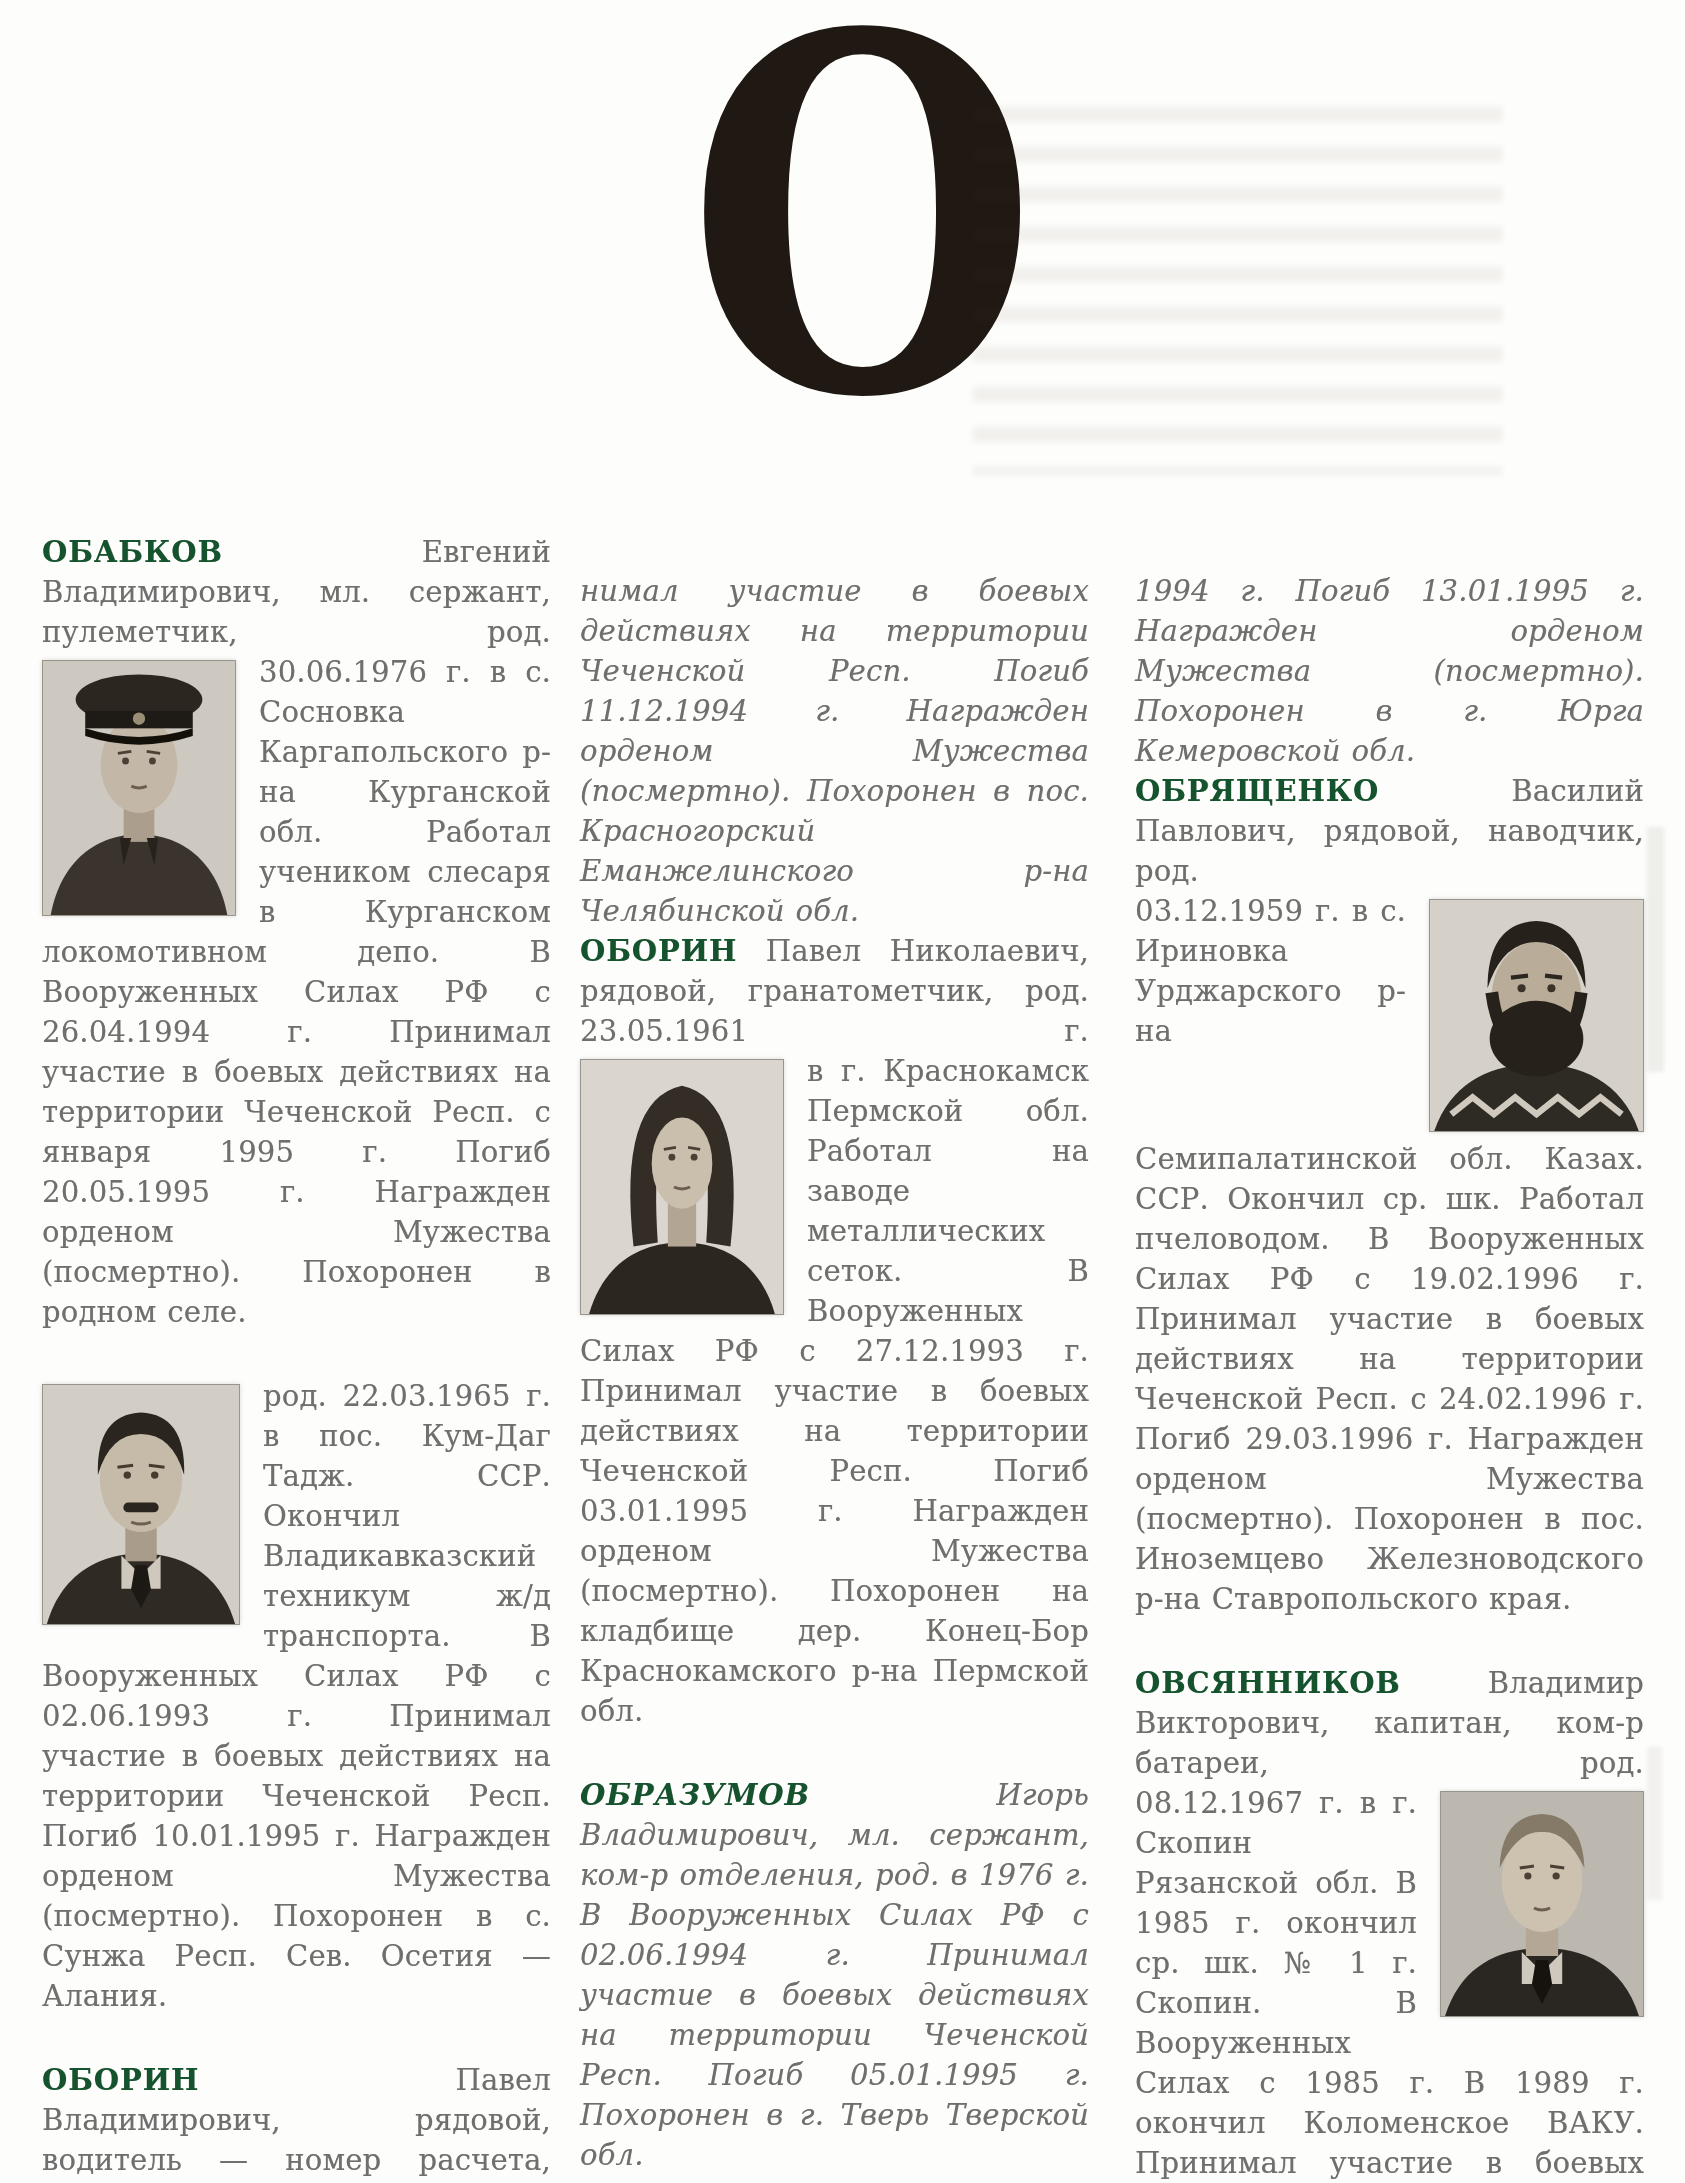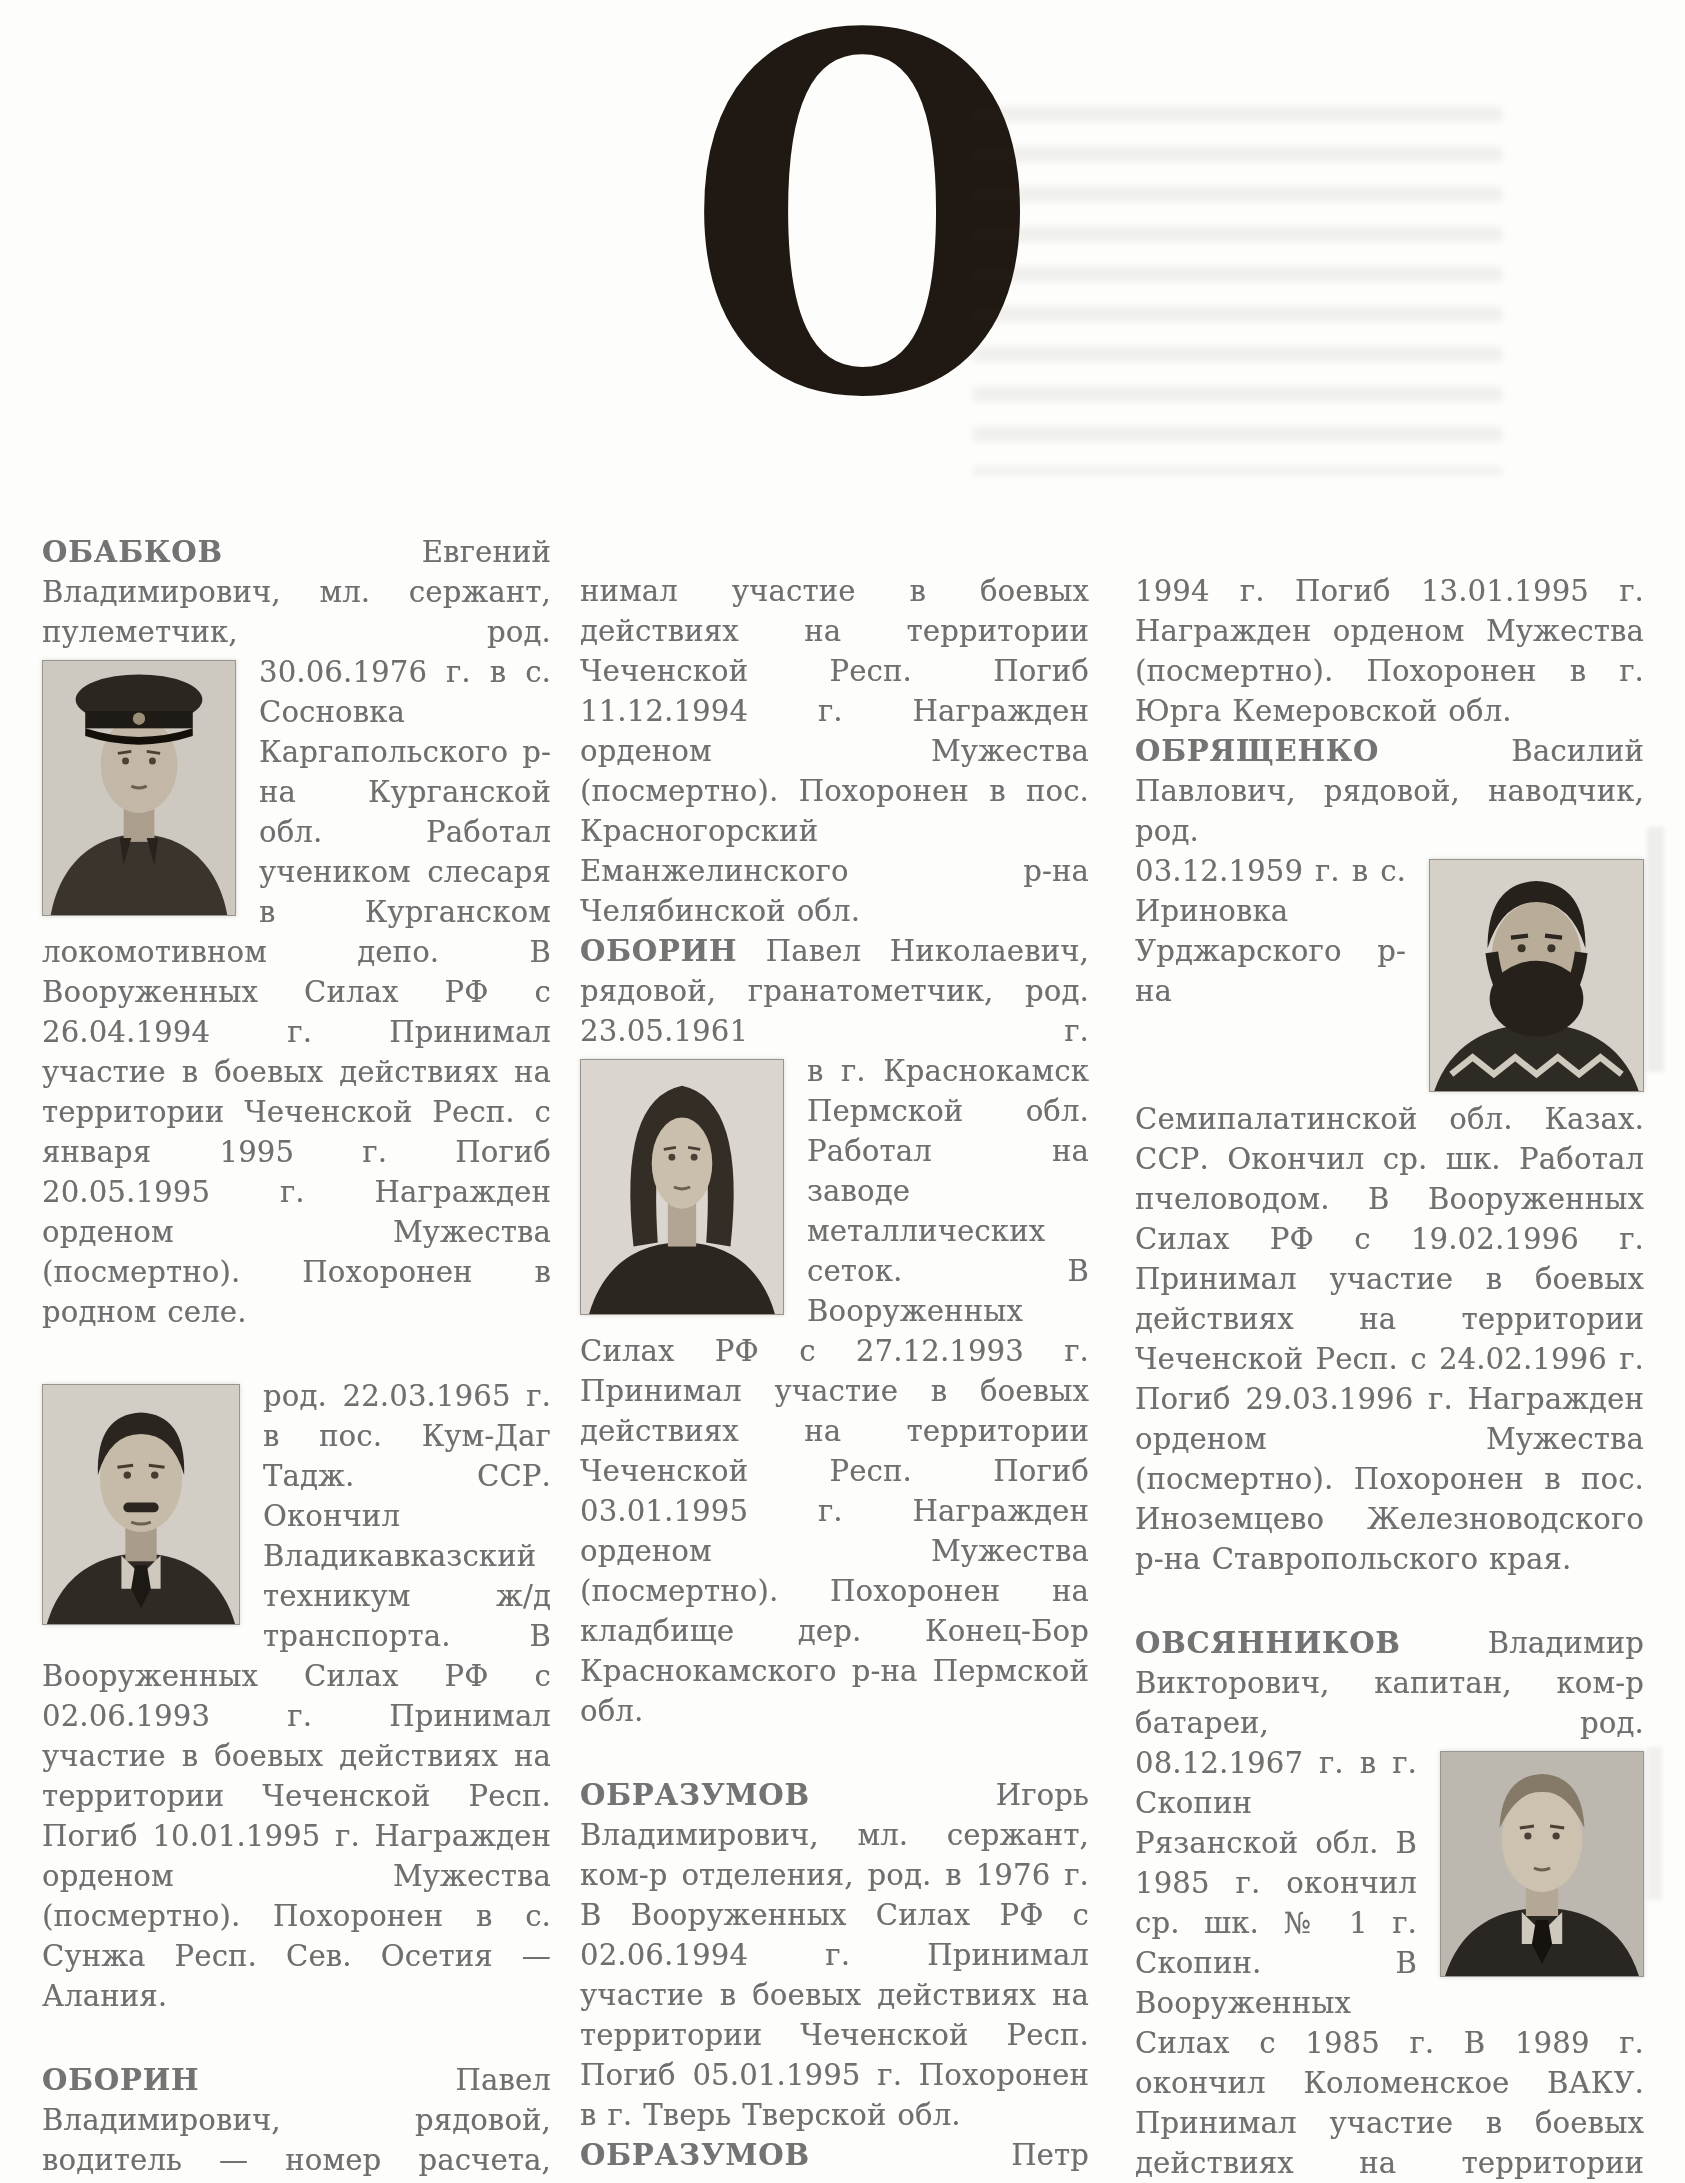--- a/index.html
+++ b/index.html
@@ -44,24 +44,24 @@
     text-align:justify;
     word-spacing:1.5px;
     letter-spacing:0.2px;
     text-shadow:0.3px 0.3px 0.4px rgba(100,100,100,.45);
   }
   .col.c1{left:42px;top:532px;}
   .col.c2{left:580px;top:571px;}
   .col.c3{left:1135px;top:571px;}
   .block{margin:0 0 44px 0;}
   .head{margin:0;text-align-last:justify;}
-  .para{margin:0;}
+  .para{margin:0;font-style:italic;}
   .body{margin:0;}
   .body::after{content:"";display:block;clear:both;}
-  .surname{font-weight:bold;letter-spacing:0.9px;color:#737373;}
+  .surname{font-weight:bold;letter-spacing:0.9px;color:#14532d;}
   
   .ph{
     display:block;
     border:0.8px solid #9a958c;
     box-shadow:0 0 4.6px rgba(0,0,0,.15);
     background:#d6d2ca;
   }
   .ph svg{display:block;width:100%;height:100%;}
   .ph.left{float:left;margin:7.7px 23px 7.7px 0;}
   .ph.right{float:right;margin:7.7px 0 7.7px 23px;}

